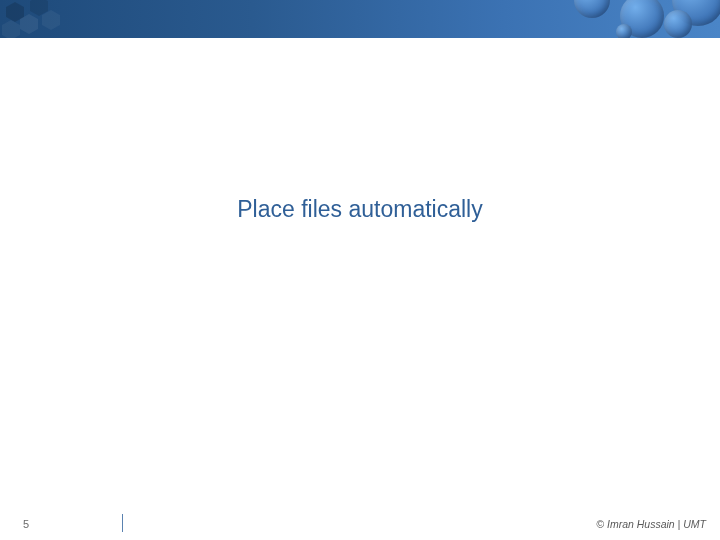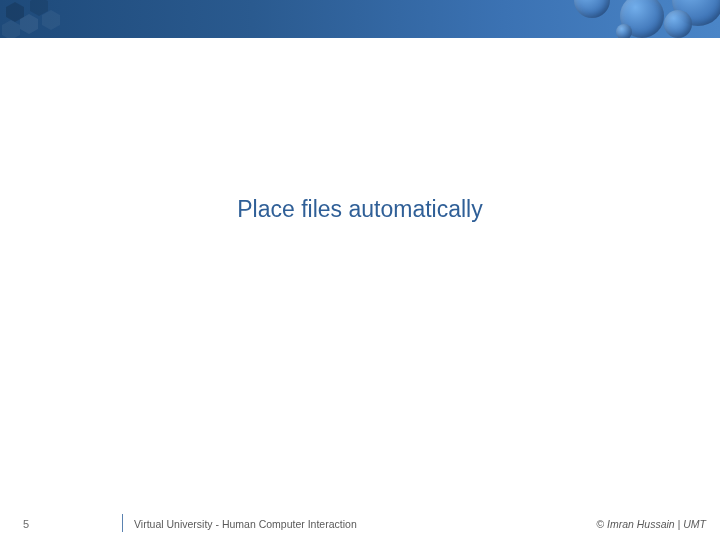--- a/index.html
+++ b/index.html
@@ -106,15 +106,14 @@
   <div class="circle c3"></div>
   <div class="circle c2"></div>
   <div class="circle c4"></div>
 </div>
 
 <div class="main-title">Place files automatically</div>
 
 <div class="footer">
   <div class="page-num">5</div>
   <div class="divider"></div>
-  <div class="footer-left">Virtual University - Human Computer Interaction</div>
   <div class="footer-right">© Imran Hussain | UMT</div>
 </div>
 
 </body></html>

